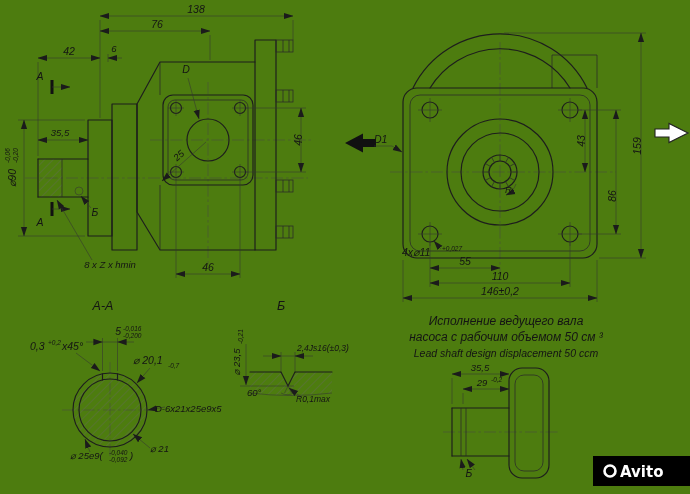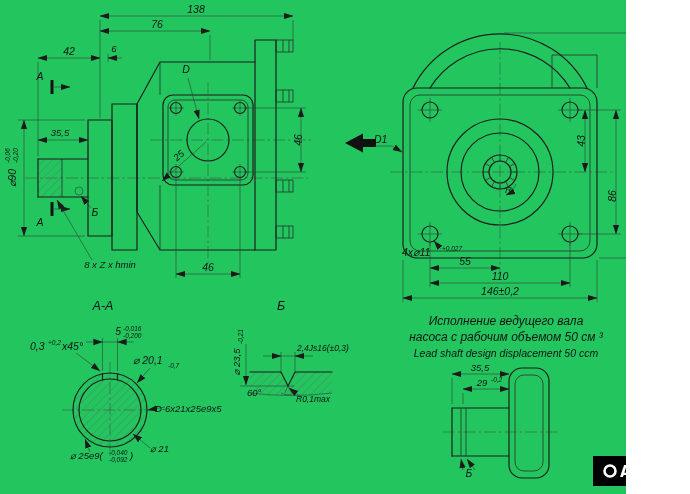--- a/index.html
+++ b/index.html
@@ -1,16 +1,16 @@
 <!DOCTYPE html>
 <html><head>
 <meta charset="utf-8">
 <style>
   html,body{margin:0;padding:0;background:#ffffff;}
-  .stage{position:relative;width:626px;height:494px;background:#22c55e;overflow:hidden;}
+  .stage{position:relative;width:690px;height:494px;background:#4d7c0f;overflow:hidden;}
   svg{display:block;}
   .ln{fill:none;stroke:#1d1d1d;stroke-width:1.15;stroke-linejoin:round;stroke-linecap:round}
   .ln2{fill:none;stroke:#2a2a2a;stroke-width:0.75}
   .tn{fill:none;stroke:#333;stroke-width:0.55}
   .cl{fill:none;stroke:#444;stroke-width:0.5;stroke-dasharray:12 3 2.5 3}
   .thick{stroke:#111;stroke-width:3;stroke-linecap:butt}
   text{font-family:"Liberation Sans",sans-serif;font-style:italic;fill:#141414}
   .d{font-size:10.5px}
   .d9{font-size:9.5px}
   .d8{font-size:8.5px}

